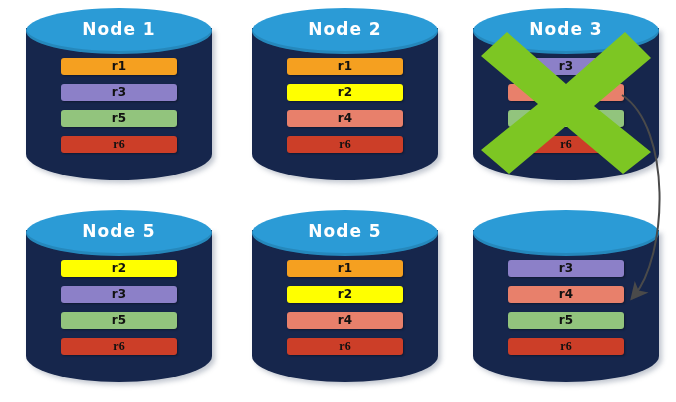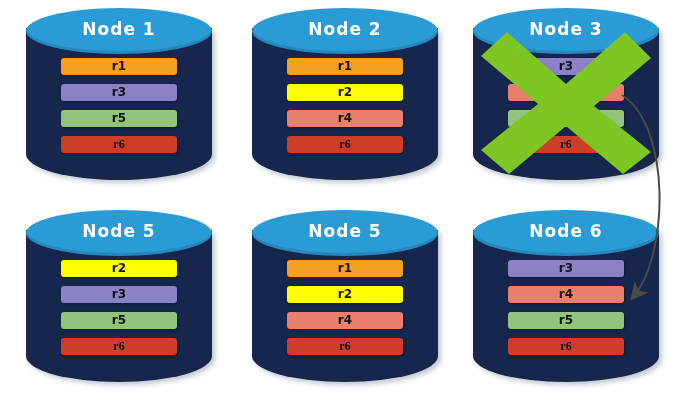--- a/index.html
+++ b/index.html
@@ -166,21 +166,20 @@
       <div class="blocks">
         <div class="block" style="background: rgb(245, 160, 32);">r1</div>
         <div class="block" style="background: rgb(255, 255, 0);">r2</div>
         <div class="block" style="background: rgb(232, 128, 107);">r4</div>
         <div class="block" style="background: rgb(204, 62, 40);">r6</div>
       </div>
     </div>
     <div class="node" style="left: 455px; top: 208px;">
       <div class="cyl-body" style="background: rgb(22, 38, 76);"></div>
       <div class="cyl-top" style="background: rgb(43, 155, 214);"></div>
-      <div class="node-title">Node 6</div>
       <div class="blocks">
         <div class="block" style="background: rgb(140, 128, 200);">r3</div>
         <div class="block" style="background: rgb(232, 128, 107);">r4</div>
         <div class="block" style="background: rgb(146, 196, 125);">r5</div>
         <div class="block" style="background: rgb(204, 62, 40);">r6</div>
       </div>
     </div>
   </div>
 
 <svg id="arrow-layer" viewBox="0 0 676 402" xmlns="http://www.w3.org/2000/svg">

